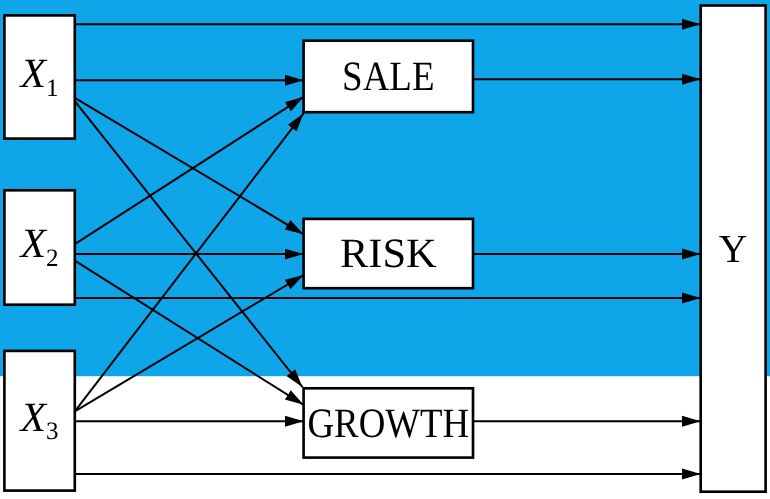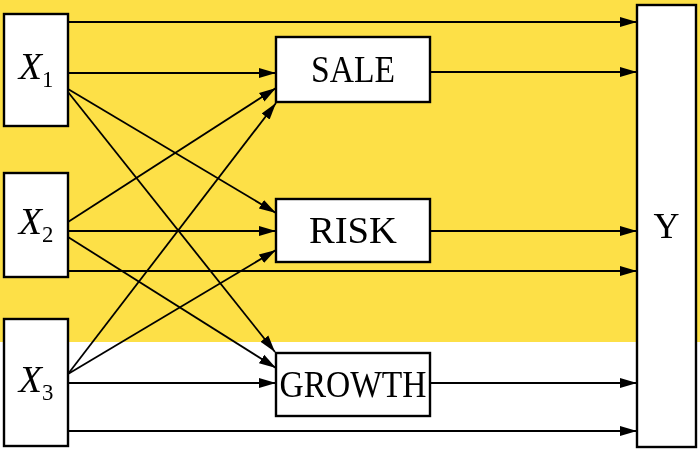--- a/index.html
+++ b/index.html
@@ -9,21 +9,21 @@
   }
   body {
     width: 700px;
     height: 454px;
     overflow: hidden;
     font-family: "Liberation Serif", "DejaVu Serif", serif;
   }
   .figure-wrap {
     width: 700px;
     height: 342px;
-    background: #fde047;
+    background: #0ea5e9;
   }
   svg {
     display: block;
     width: 700px;
     height: 454px;
   }
   text {
     font-family: "Liberation Serif", "DejaVu Serif", serif;
   }
 </style>

